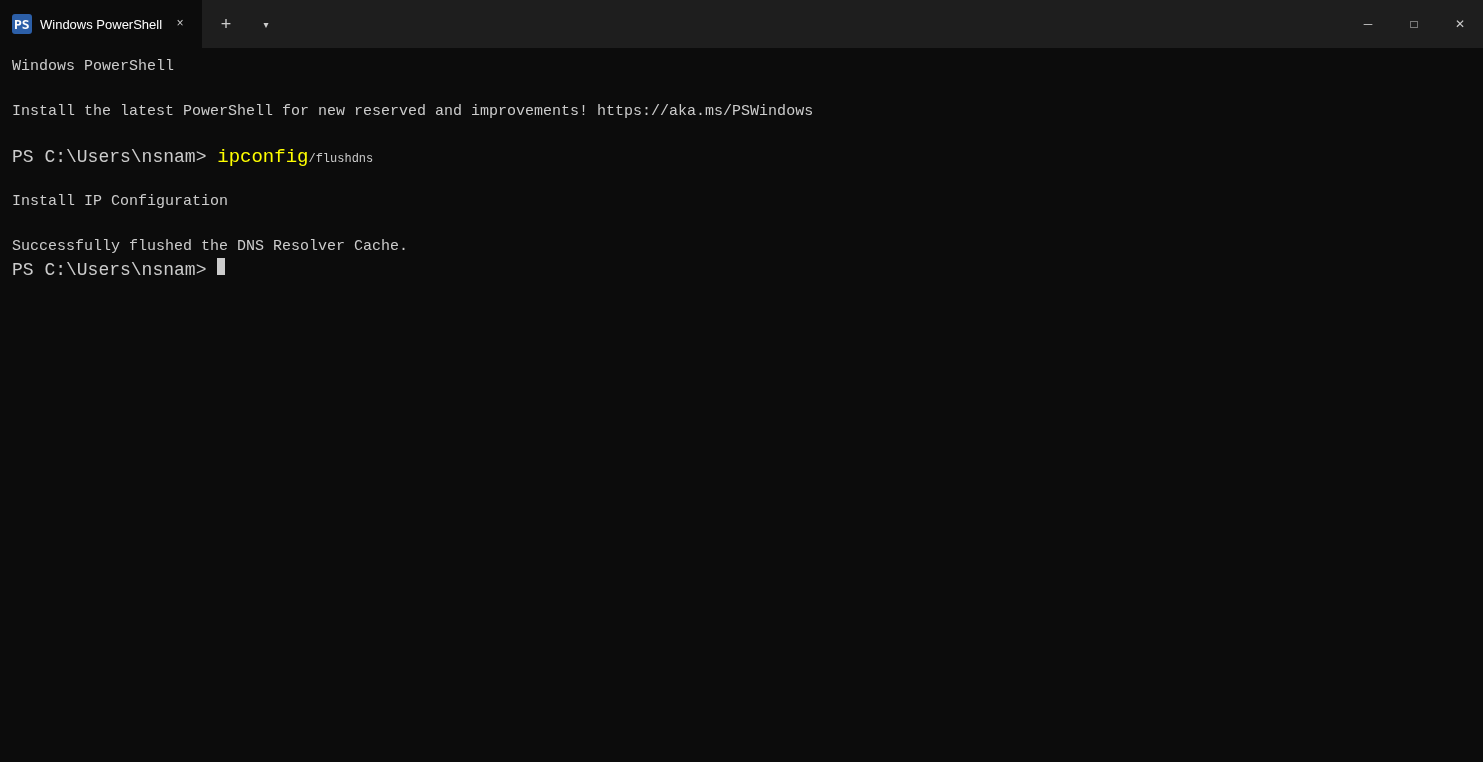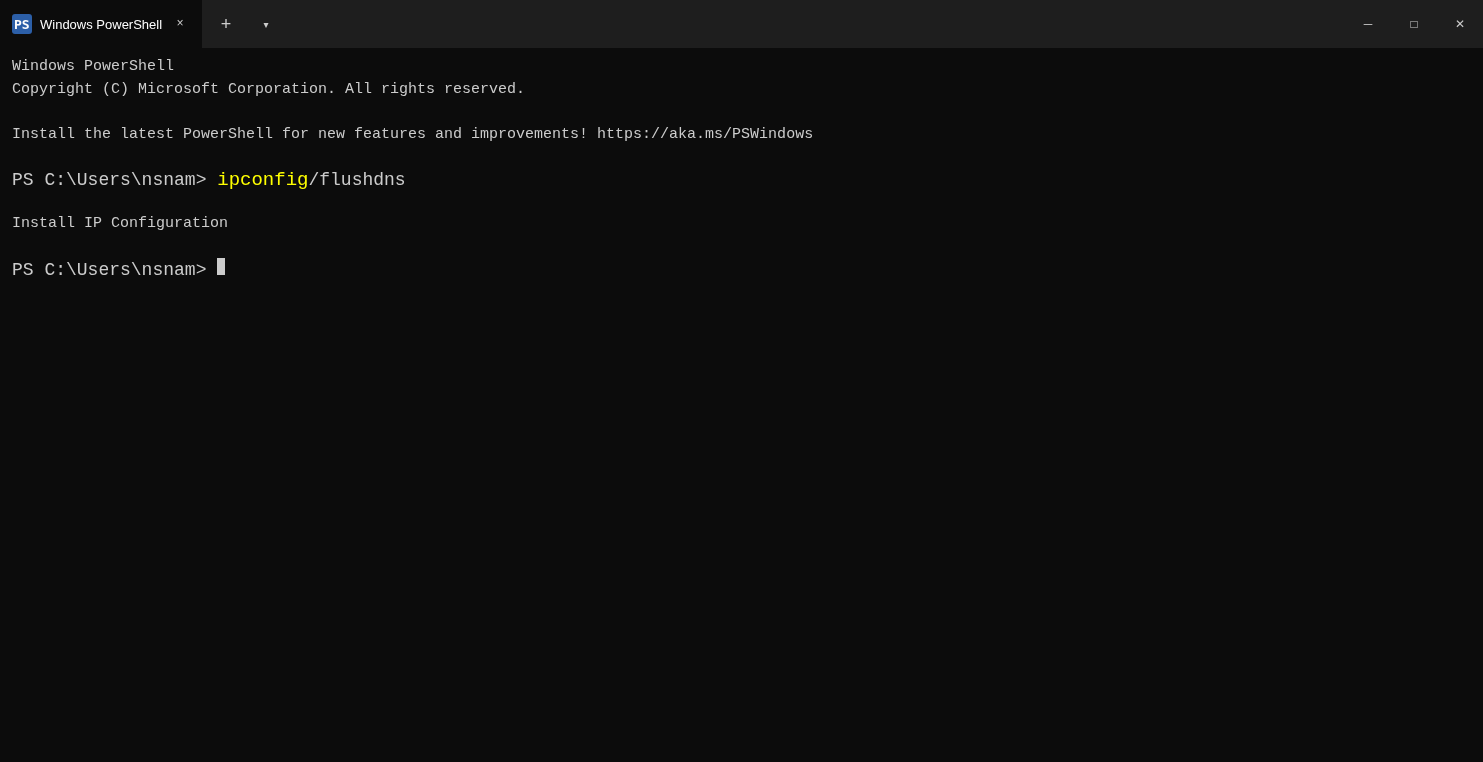--- a/index.html
+++ b/index.html
@@ -149,21 +149,21 @@
     }
 
     .cmd-highlight {
       color: #ffff00;
       font-size: 19px;
       font-family: 'Courier New', Courier, monospace;
     }
 
     .cmd-arg {
       color: #cccccc;
-      font-size: 18px;
+      font-size: 12px;
       font-family: 'Courier New', Courier, monospace;
     }
 
     .cursor {
       display: inline-block;
       width: 8px;
       height: 17px;
       background: #cccccc;
       vertical-align: text-bottom;
       animation: blink 1s step-end infinite;
@@ -203,30 +203,30 @@
 
     <div class="window-controls">
       <button class="wc-btn">─</button>
       <button class="wc-btn">□</button>
       <button class="wc-btn close">✕</button>
     </div>
   </div>
 
   <div class="terminal-body">
     <div class="line">Windows PowerShell</div>
-    <div class="line">Copyright (C) Microsoft Corporation. All rights reserved.</div>
-    <div class="line empty"></div>
-    <div class="line">Install the latest PowerShell for new features and improvements! https://aka.ms/PSWindows</div>
+    <div class="line empty"></div>
+    <div class="line">Install the latest PowerShell for new reserved and improvements! https://aka.ms/PSWindows</div>
     <div class="line empty"></div>
     <div class="prompt-line">
       <span class="prompt-text">PS C:\Users\nsnam&gt; </span>
         <span class="cmd-highlight">ipconfig</span>
         <span class="cmd-arg"> /flushdns</span>
     </div>
     <div class="line empty"></div>
     <div class="line">Install IP Configuration</div>
     <div class="line empty"></div>
+    <div class="line">Successfully flushed the DNS Resolver Cache.</div>
     <div class="prompt-line">
       <span class="prompt-text">PS C:\Users\nsnam&gt; </span>
         <span class="cursor"></span>
     </div>
   </div>
 </div>
 
 </body></html>

